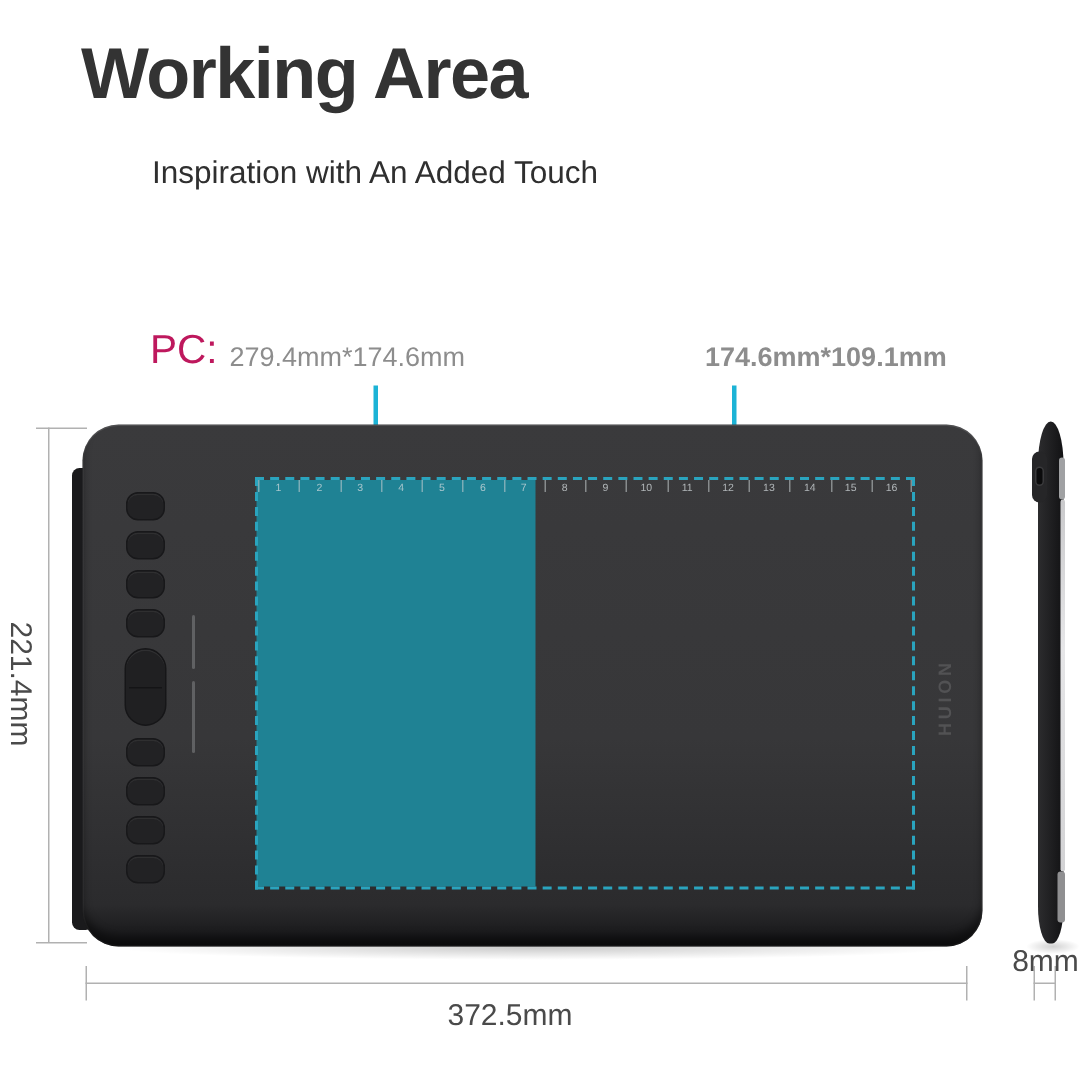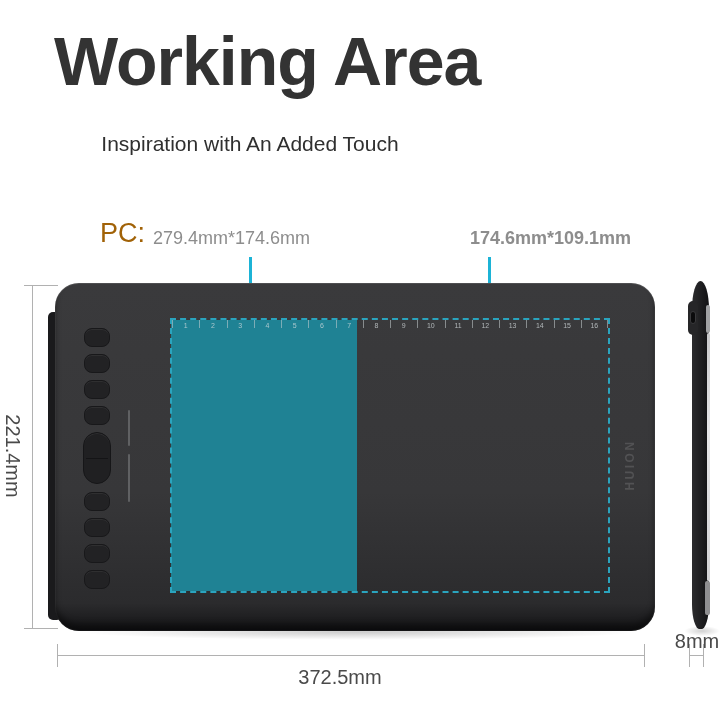--- a/index.html
+++ b/index.html
@@ -1,27 +1,27 @@
 <!DOCTYPE html>
 <html><head>
 <meta charset="utf-8">
 <style>
   * { margin:0; padding:0; box-sizing:border-box; }
   html,body { background:#ffffff; }
   body { font-family:"Liberation Sans", sans-serif; }
   #canvas { position:relative; width:720px; height:720px; background:#ffffff; overflow:hidden; }
 
   
-  .title { position:absolute; left:54px; top:22px; font-size:68px; font-weight:700;
+  .title { position:absolute; left:54px; top:22px; font-size:48px; font-weight:700;
            letter-spacing:-1px; color:#333333; }
   .subtitle { position:absolute; left:0; top:102px; width:500px; text-align:center;
-              font-size:21px; color:#2f2f2f; line-height:28px;margin-top:28px; }
+              font-size:21px; color:#2f2f2f; line-height:28px; }
 
   
-  .callout-label { position:absolute; font-size:27px; color:#a16207; font-weight:500; }
+  .callout-label { position:absolute; font-size:27px; color:#be185d; font-weight:500; }
   .callout-size  { position:absolute; font-size:18px; color:#8d8d8d; }
   #pc-label { left:100px; top:218px; }
   #pc-size  { left:153px; top:228px; }
   #mobile-label { left:367px; top:216px; }
   #mobile-size  { left:470px; top:228px;font-weight:bold; }
   .pointer-line { position:absolute; width:3px; background:#1cb3d6; }
   #pc-pointer { left:249px; top:257px; height:91px; }
   #mobile-pointer { left:488px; top:257px; height:93px; }
 
   

